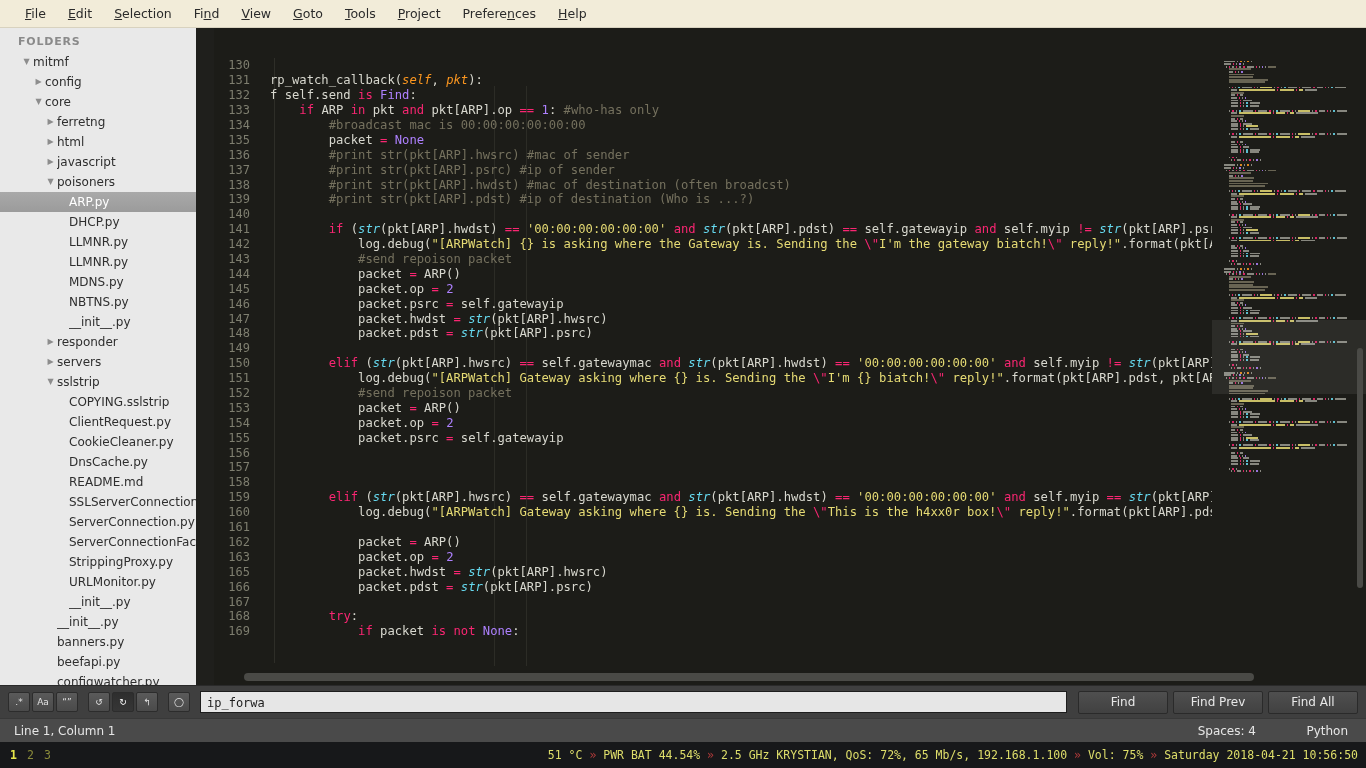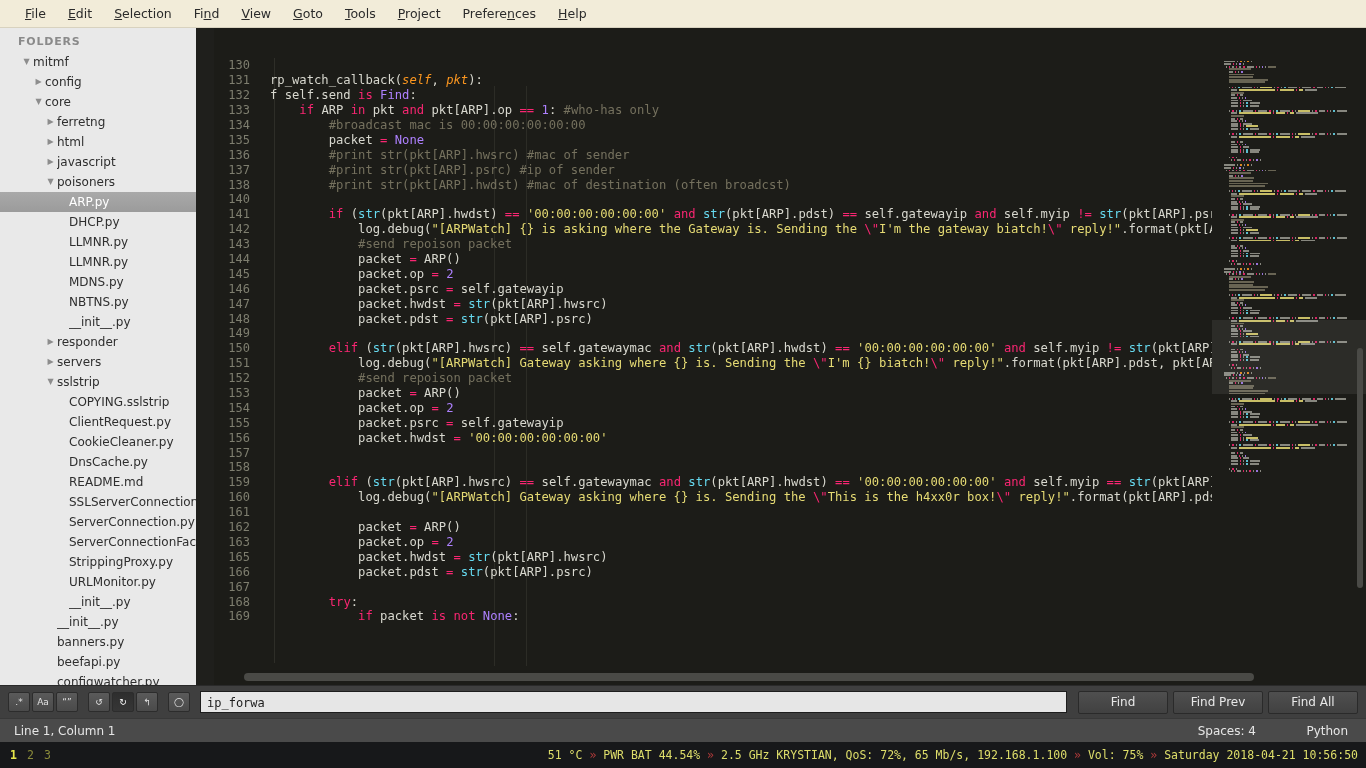--- a/index.html
+++ b/index.html
@@ -72,21 +72,21 @@
     font-family: "DejaVu Sans Mono", monospace;
     font-size: 12.2px;
   }
   .cline { height: 14.9px; display: flex; align-items: center; white-space: pre; }
   .lnum {
     width: 48px; flex: 0 0 48px; text-align: right; padding-right: 12px;
     color: #7e7e6f; font-family: "DejaVu Sans Mono", monospace; font-size: 12px;
   }
   .ctext { color: #d8d8cf; padding-left: 8px; }
   .k  { color: #f92672; }
-  .fn { color: #66d9ef; }  
+  .fn { color: #66d9ef; font-style: italic; }  
   .pa { color: #fd971f; font-style: italic; }  
   .st { color: #e6db74; }          
   .nu { color: #ae81ff; }          
   .cm { color: #75715e; }          
   .op { color: #f92672; }
   .pl { color: #d8d8cf; }
   .esc{ color: #f92672; }
 
   #gutter-line { position:absolute; left:60px; top:30px; width:1px; height:605px; background:#2e2e28; }
   #indent-g1 { position:absolute; left:280px; top:58px; width:1px; height:580px; background:#2c2c26; }
@@ -341,37 +341,38 @@
     <div id="code-area">
         <div class="cline"><span class="lnum">130</span><span class="ctext"></span></div>
         <div class="cline"><span class="lnum">131</span><span class="ctext"><span class="pl">rp_watch_callback</span><span class="pl">(</span><span class="pa">self</span><span class="pl">, </span><span class="pa">pkt</span><span class="pl">):</span></span></div>
         <div class="cline"><span class="lnum">132</span><span class="ctext"><span class="pl">f self.send </span><span class="k">is</span><span class="pl"> </span><span class="nu">Find</span><span class="pl">:</span></span></div>
         <div class="cline"><span class="lnum">133</span><span class="ctext"><span class="pl">    </span><span class="k">if</span><span class="pl"> ARP </span><span class="k">in</span><span class="pl"> pkt </span><span class="k">and</span><span class="pl"> pkt[ARP].op </span><span class="op">==</span><span class="pl"> </span><span class="nu">1</span><span class="pl">: </span><span class="cm">#who-has only</span></span></div>
         <div class="cline"><span class="lnum">134</span><span class="ctext"><span class="cm">        #broadcast mac is 00:00:00:00:00:00</span></span></div>
         <div class="cline"><span class="lnum">135</span><span class="ctext"><span class="pl">        packet </span><span class="op">=</span><span class="pl"> </span><span class="nu">None</span></span></div>
         <div class="cline"><span class="lnum">136</span><span class="ctext"><span class="cm">        #print str(pkt[ARP].hwsrc) #mac of sender</span></span></div>
         <div class="cline"><span class="lnum">137</span><span class="ctext"><span class="cm">        #print str(pkt[ARP].psrc) #ip of sender</span></span></div>
         <div class="cline"><span class="lnum">138</span><span class="ctext"><span class="cm">        #print str(pkt[ARP].hwdst) #mac of destination (often broadcst)</span></span></div>
+        <div class="cline"><span class="lnum">139</span><span class="ctext"><span class="cm">        #print str(pkt[ARP].pdst) #ip of destination (Who is ...?)</span></span></div>
         <div class="cline"><span class="lnum">140</span><span class="ctext"></span></div>
         <div class="cline"><span class="lnum">141</span><span class="ctext"><span class="pl">        </span><span class="k">if</span><span class="pl"> (</span><span class="fn">str</span><span class="pl">(pkt[ARP].hwdst) </span><span class="op">==</span><span class="pl"> </span><span class="st">'00:00:00:00:00:00'</span><span class="pl"> </span><span class="k">and</span><span class="pl"> </span><span class="fn">str</span><span class="pl">(pkt[ARP].pdst) </span><span class="op">==</span><span class="pl"> self.gatewayip </span><span class="k">and</span><span class="pl"> self.myip </span><span class="op">!=</span><span class="pl"> </span><span class="fn">str</span><span class="pl">(pkt[ARP].psrc)):</span></span></div>
         <div class="cline"><span class="lnum">142</span><span class="ctext"><span class="pl">            log.debug(</span><span class="st">"[ARPWatch] {} is asking where the Gateway is. Sending the </span><span class="esc">\"</span><span class="st">I'm the gateway biatch!</span><span class="esc">\"</span><span class="st"> reply!"</span><span class="pl">.format(pkt[ARP].psr</span></span></div>
         <div class="cline"><span class="lnum">143</span><span class="ctext"><span class="cm">            #send repoison packet</span></span></div>
         <div class="cline"><span class="lnum">144</span><span class="ctext"><span class="pl">            packet </span><span class="op">=</span><span class="pl"> ARP()</span></span></div>
         <div class="cline"><span class="lnum">145</span><span class="ctext"><span class="pl">            packet.op </span><span class="op">=</span><span class="pl"> </span><span class="nu">2</span></span></div>
         <div class="cline"><span class="lnum">146</span><span class="ctext"><span class="pl">            packet.psrc </span><span class="op">=</span><span class="pl"> self.gatewayip</span></span></div>
         <div class="cline"><span class="lnum">147</span><span class="ctext"><span class="pl">            packet.hwdst </span><span class="op">=</span><span class="pl"> </span><span class="fn">str</span><span class="pl">(pkt[ARP].hwsrc)</span></span></div>
         <div class="cline"><span class="lnum">148</span><span class="ctext"><span class="pl">            packet.pdst </span><span class="op">=</span><span class="pl"> </span><span class="fn">str</span><span class="pl">(pkt[ARP].psrc)</span></span></div>
         <div class="cline"><span class="lnum">149</span><span class="ctext"></span></div>
         <div class="cline"><span class="lnum">150</span><span class="ctext"><span class="pl">        </span><span class="k">elif</span><span class="pl"> (</span><span class="fn">str</span><span class="pl">(pkt[ARP].hwsrc) </span><span class="op">==</span><span class="pl"> self.gatewaymac </span><span class="k">and</span><span class="pl"> </span><span class="fn">str</span><span class="pl">(pkt[ARP].hwdst) </span><span class="op">==</span><span class="pl"> </span><span class="st">'00:00:00:00:00:00'</span><span class="pl"> </span><span class="k">and</span><span class="pl"> self.myip </span><span class="op">!=</span><span class="pl"> </span><span class="fn">str</span><span class="pl">(pkt[ARP].pdst))</span></span></div>
         <div class="cline"><span class="lnum">151</span><span class="ctext"><span class="pl">            log.debug(</span><span class="st">"[ARPWatch] Gateway asking where {} is. Sending the </span><span class="esc">\"</span><span class="st">I'm {} biatch!</span><span class="esc">\"</span><span class="st"> reply!"</span><span class="pl">.format(pkt[ARP].pdst, pkt[ARP].pdst</span></span></div>
         <div class="cline"><span class="lnum">152</span><span class="ctext"><span class="cm">            #send repoison packet</span></span></div>
         <div class="cline"><span class="lnum">153</span><span class="ctext"><span class="pl">            packet </span><span class="op">=</span><span class="pl"> ARP()</span></span></div>
         <div class="cline"><span class="lnum">154</span><span class="ctext"><span class="pl">            packet.op </span><span class="op">=</span><span class="pl"> </span><span class="nu">2</span></span></div>
         <div class="cline"><span class="lnum">155</span><span class="ctext"><span class="pl">            packet.psrc </span><span class="op">=</span><span class="pl"> self.gatewayip</span></span></div>
-        <div class="cline"><span class="lnum">156</span><span class="ctext"><span class="pl">            packet.hwdst </span><span class="op">=</span><span class="pl"> </span><span class="st">'00:00:00:00:00:00'</span></span></div>
+        <div class="cline"><span class="lnum">156</span></div>
         <div class="cline"><span class="lnum">157</span></div>
         <div class="cline"><span class="lnum">158</span><span class="ctext"></span></div>
         <div class="cline"><span class="lnum">159</span><span class="ctext"><span class="pl">        </span><span class="k">elif</span><span class="pl"> (</span><span class="fn">str</span><span class="pl">(pkt[ARP].hwsrc) </span><span class="op">==</span><span class="pl"> self.gatewaymac </span><span class="k">and</span><span class="pl"> </span><span class="fn">str</span><span class="pl">(pkt[ARP].hwdst) </span><span class="op">==</span><span class="pl"> </span><span class="st">'00:00:00:00:00:00'</span><span class="pl"> </span><span class="k">and</span><span class="pl"> self.myip </span><span class="op">==</span><span class="pl"> </span><span class="fn">str</span><span class="pl">(pkt[ARP].pdst))</span></span></div>
         <div class="cline"><span class="lnum">160</span><span class="ctext"><span class="pl">            log.debug(</span><span class="st">"[ARPWatch] Gateway asking where {} is. Sending the </span><span class="esc">\"</span><span class="st">This is the h4xx0r box!</span><span class="esc">\"</span><span class="st"> reply!"</span><span class="pl">.format(pkt[ARP].pdst))</span></span></div>
         <div class="cline"><span class="lnum">161</span><span class="ctext"></span></div>
         <div class="cline"><span class="lnum">162</span><span class="ctext"><span class="pl">            packet </span><span class="op">=</span><span class="pl"> ARP()</span></span></div>
         <div class="cline"><span class="lnum">163</span><span class="ctext"><span class="pl">            packet.op </span><span class="op">=</span><span class="pl"> </span><span class="nu">2</span></span></div>
         <div class="cline"><span class="lnum">165</span><span class="ctext"><span class="pl">            packet.hwdst </span><span class="op">=</span><span class="pl"> </span><span class="fn">str</span><span class="pl">(pkt[ARP].hwsrc)</span></span></div>
         <div class="cline"><span class="lnum">166</span><span class="ctext"><span class="pl">            packet.pdst </span><span class="op">=</span><span class="pl"> </span><span class="fn">str</span><span class="pl">(pkt[ARP].psrc)</span></span></div>
         <div class="cline"><span class="lnum">167</span><span class="ctext"></span></div>

